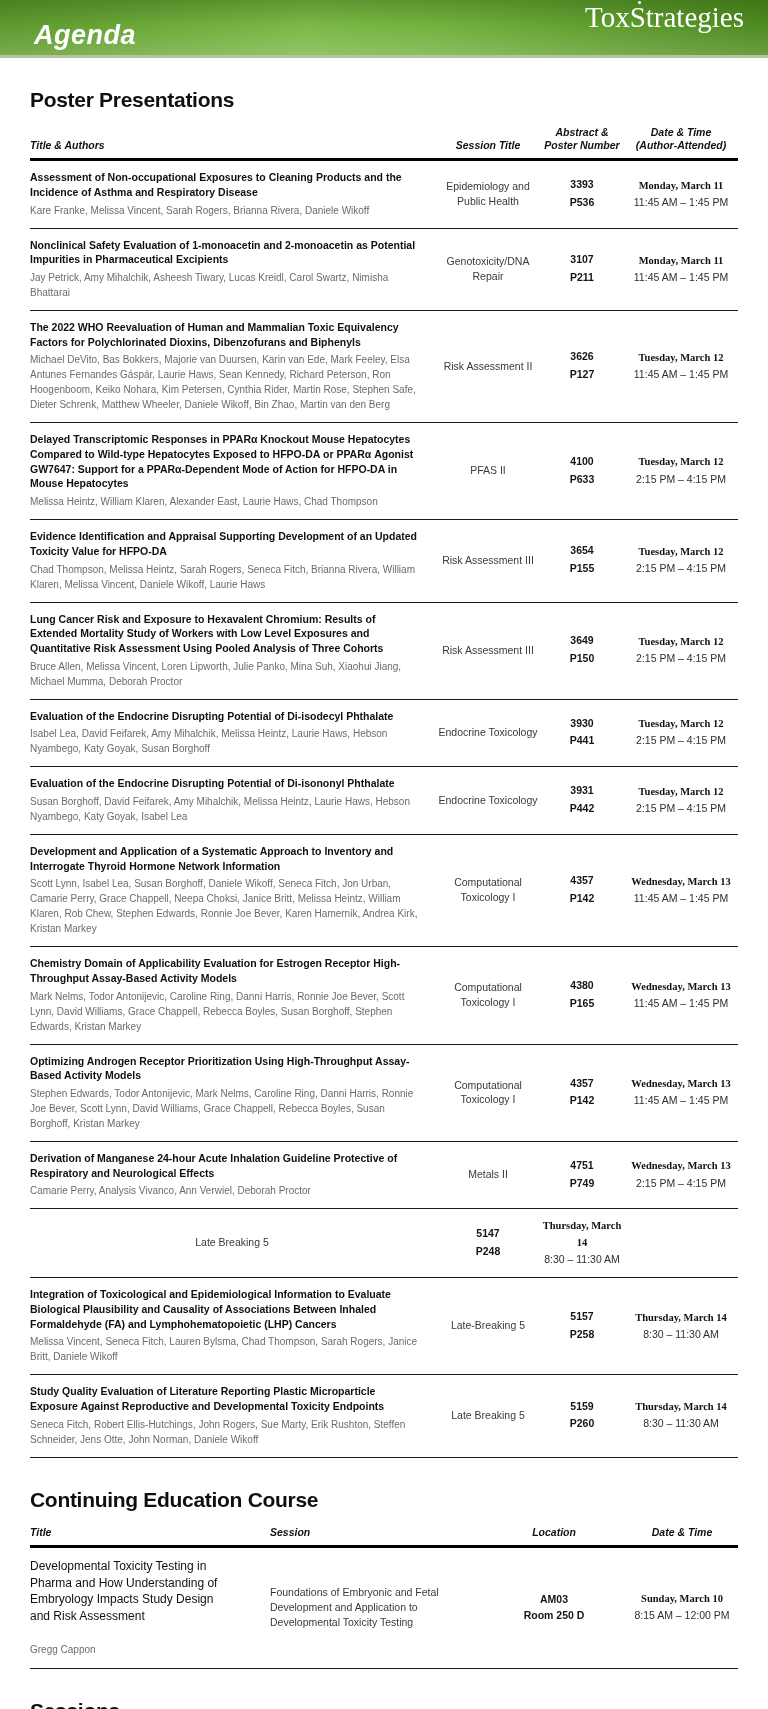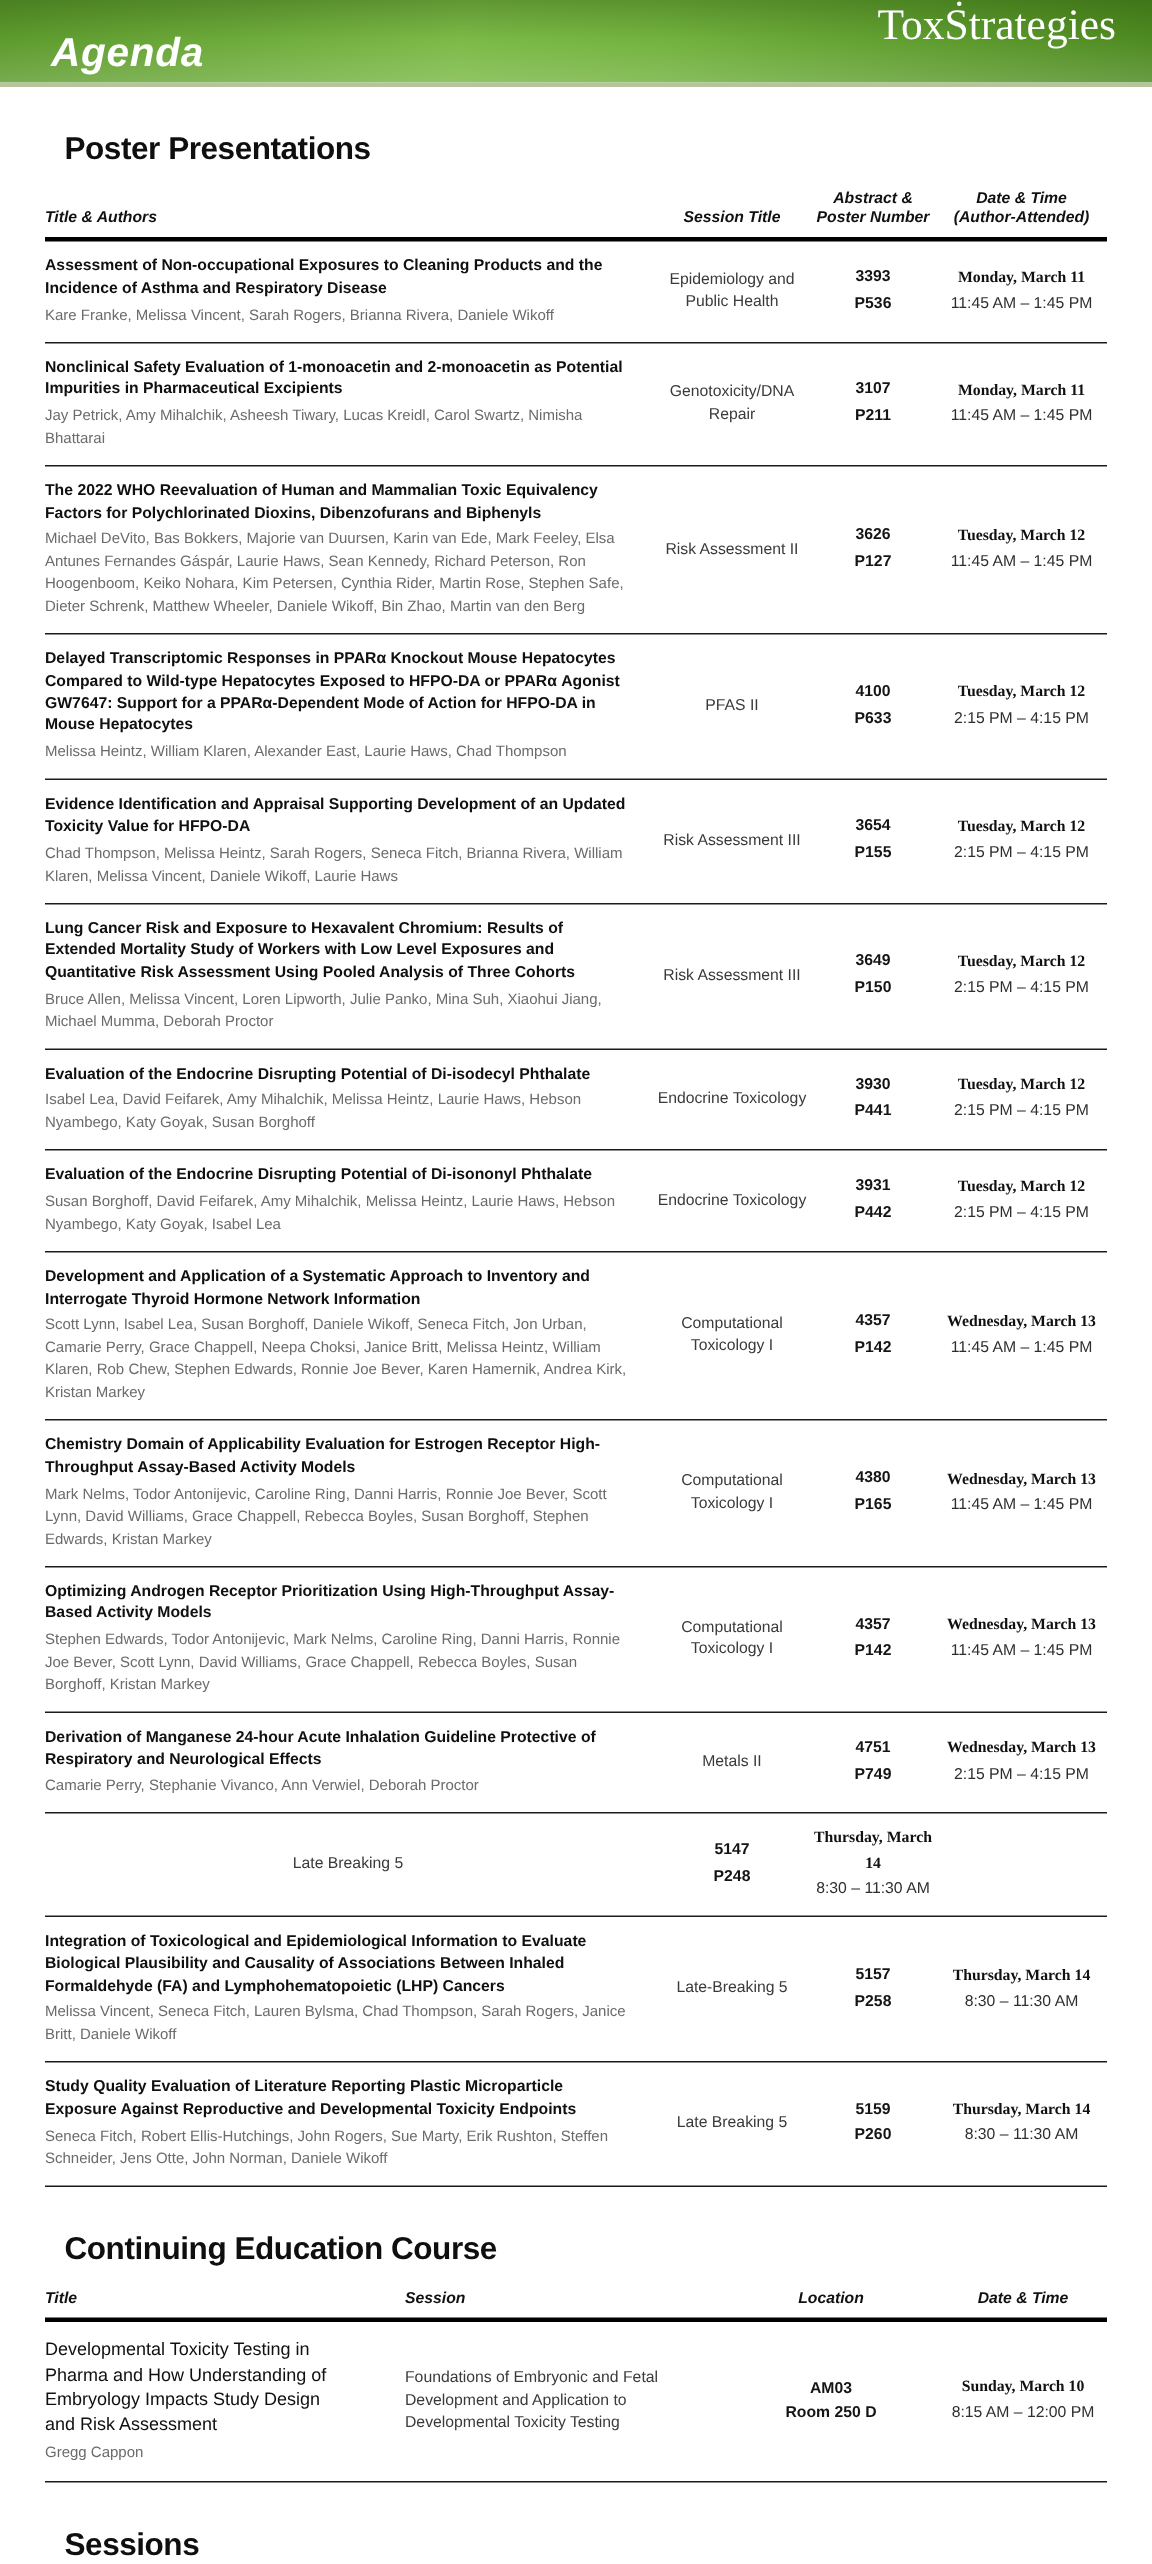--- a/index.html
+++ b/index.html
@@ -15,42 +15,42 @@
   .brand{position:absolute;right:24px;top:3px;font-family:"Liberation Serif","DejaVu Serif",serif;font-size:29px;line-height:1;color:#fff;}
   .branddots{position:absolute;left:47px;top:-12px;width:20px;height:14px;}
   .branddots i{position:absolute;background:#fff;border-radius:50%;display:block;}
   .branddots i:nth-child(1){left:9px;top:0;width:4px;height:4px;}
   .branddots i:nth-child(2){left:2px;top:5px;width:2.5px;height:2.5px;}
   .branddots i:nth-child(3){left:14px;top:6px;width:2.5px;height:2.5px;}
   .branddots i:nth-child(4){left:6px;top:10px;width:3px;height:3px;}
 
   
   .content{padding:0 30px;}
-  h2.sec{font-size:21px;font-weight:800;letter-spacing:-.3px;color:#0f0f0f;margin:30px 13px 10px;}
+  h2.sec{font-size:21px;font-weight:800;letter-spacing:-.3px;color:#0f0f0f;margin:30px 0 10px;}
 
   
   .pt-head,.pt-row{display:grid;grid-template-columns:1fr 104px 80px 114px;column-gap:2px;}
   .pt-head{align-items:end;border-bottom:3px solid #000;padding:4px 0 6px;}
   .hcell{font-size:10.5px;font-weight:700;line-height:1.25;color:#111;font-style:italic;}
   .hc{text-align:center;}
   .pt-row{border-bottom:1.5px solid #1c1c1c;padding:9px 0 10px;align-items:center;}
   .ptitle{font-weight:700;font-size:10.5px;line-height:1.4;color:#101010;padding-right:16px;}
   .pauthors{font-size:10px;color:#6b6b6b;line-height:1.5;margin-top:3px;padding-right:16px;}
   .csession{font-size:10.5px;color:#3a3a3a;text-align:center;line-height:1.4;}
   .cabs{text-align:center;font-weight:700;font-size:10.5px;line-height:1.7;color:#141414;}
   .cdate{text-align:center;font-size:10.5px;line-height:1.55;}
   .cdate .d1{font-weight:700;color:#111;font-family:Liberation Serif, serif;}
   .cdate .d2{color:#2e2e2e;}
 
   
   .st-head,.st-row{display:grid;grid-template-columns:1fr 212px 100px 112px;column-gap:22px;}
   .st-head{align-items:end;border-bottom:3px solid #000;padding:4px 0 6px;}
   .st-row{border-bottom:1.8px solid #1c1c1c;padding:10px 0 11px;align-items:center;}
   .stitle{font-weight:400;font-size:12px;line-height:1.4;color:#101010;padding-right:24px;}
-  .sperson{font-size:10px;color:#6b6b6b;line-height:1.5;margin-top:3px;}
+  .sperson{font-size:10px;color:#6b6b6b;line-height:1.5;margin-top:17px;}
   .ssession{font-size:10.5px;color:#3a3a3a;line-height:1.45;padding-right:18px;}
   .sloc{text-align:center;font-weight:700;font-size:10.5px;line-height:1.55;color:#141414;}
 </style>
 </head>
 <body>
 
 <div class="page">
 
   <div class="banner">
     <div class="agenda">Agenda</div>
@@ -243,21 +243,21 @@
           <div>P142</div>
         </div>
       <div class="cdate">
           <div class="d1">Wednesday, March 13</div>
           <div class="d2">11:45 AM – 1:45 PM</div>
         </div>
     </div>
     <div class="pt-row">
       <div>
           <div class="ptitle">Derivation of Manganese 24-hour Acute Inhalation Guideline Protective of Respiratory and Neurological Effects</div>
-          <div class="pauthors">Camarie Perry, Stephanie Vivanco, Ann Verwiel, Deborah Proctor</div>
+          <div class="pauthors">Camarie Perry, Analysis Vivanco, Ann Verwiel, Deborah Proctor</div>
         </div>
       <div class="csession">Metals II</div>
       <div class="cabs">
           <div>4751</div>
           <div>P749</div>
         </div>
       <div class="cdate">
           <div class="d1">Wednesday, March 13</div>
           <div class="d2">2:15 PM – 4:15 PM</div>
         </div>

